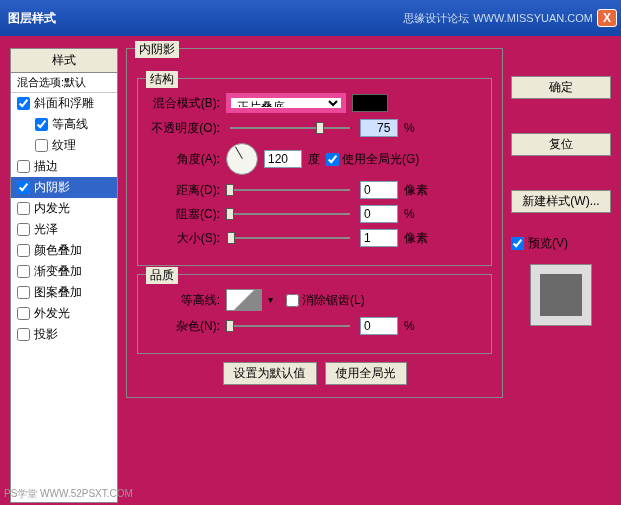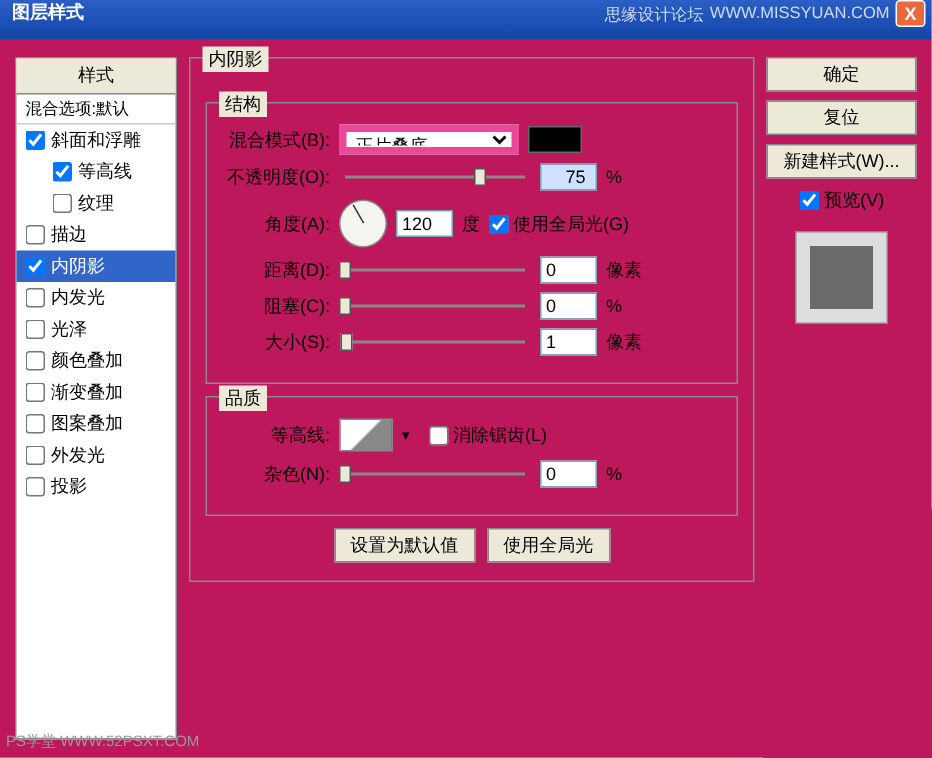--- a/index.html
+++ b/index.html
@@ -1,18 +1,18 @@
 <!DOCTYPE html>
 <html><head>
   <meta charset="utf-8">
   <style>
     * { box-sizing: border-box; margin: 0; padding: 0; font-family: "Microsoft YaHei", SimSun, sans-serif; font-size: 12px; }
     body { background: #ece9d8; width: 621px; height: 505px; overflow: hidden; }
     
-    .titlebar { background: linear-gradient(to bottom, #2b5fc5, #1345a8); height: 26px; display: flex; align-items: flex-start; padding: 0 4px; color: white; }
+    .titlebar { background: linear-gradient(to bottom, #2b5fc5, #1345a8); height: 36px; display: flex; align-items: center; padding: 0 4px; color: white; }
     .titlebar-text { flex: 1; font-weight: bold; padding-left: 4px; }
     .titlebar-right { display: flex; align-items: center; gap: 4px; }
     .titlebar-logo { font-size: 11px; color: #cde; }
     .close-btn { width: 20px; height: 18px; background: #e8693c; border: 1px solid #fff; border-radius: 3px; display: flex; align-items: center; justify-content: center; color: white; font-weight: bold; cursor: pointer; }
     
     .content { display: flex; padding: 12px 10px; gap: 8px; height: calc(100% - 26px); background: #be185d; }
     
     .styles-panel { width: 108px; border: 1px solid #888; background: #fff; }
     .styles-header { background: #ece9d8; border-bottom: 1px solid #888; padding: 3px 6px; text-align: center; }
     .styles-list { }
@@ -40,22 +40,22 @@
     .angle-dial { width: 32px; height: 32px; border: 1px solid #888; border-radius: 50%; background: #f5f5f0; position: relative; }
     .angle-hand { position: absolute; width: 14px; height: 1px; background: #333; top: 50%; left: 50%; transform-origin: 0 0; transform: rotate(-120deg); }
     
     .contour-swatch { width: 36px; height: 22px; border: 1px solid #888; background: linear-gradient(135deg, #fff 0%, #fff 48%, #888 52%, #888 100%); cursor: pointer; position: relative; }
     .contour-arrow { position: absolute; right: -12px; top: 4px; font-size: 10px; }
     
     .btn { background: #ece9d8; border: 1px solid #888; padding: 2px 10px; cursor: pointer; min-width: 80px; }
     .btn-row { display: flex; gap: 8px; margin-top: 8px; justify-content: center; }
     
     .right-panel { width: 100px; display: flex; flex-direction: column; gap: 6px; align-items: stretch; }
-    .right-panel .btn { width: 100%; background:#ece9d8;}
-    .preview-check { display: flex; align-items: center; gap: 4px; margin-top: 0; justify-content: center; }
+    .right-panel .btn { width: 100%; background:#ece9d8;margin-top:28px;}
+    .preview-check { display: flex; align-items: center; gap: 4px; margin-top: 16px; }
     .preview-box { width: 62px; height: 62px; border: 1px solid #888; background: #ddd; margin: 6px auto; padding: 9px; }
     .preview-inner { width: 100%; height: 100%; background: #6a6a6a; }
     
     .watermark { position: absolute; bottom: 4px; left: 4px; font-size: 10px; color: #999; }
     
     .checkbox-label { display: flex; align-items: center; gap: 3px; }
     
     .unit { width: 28px; }
   </style>
 </head>

